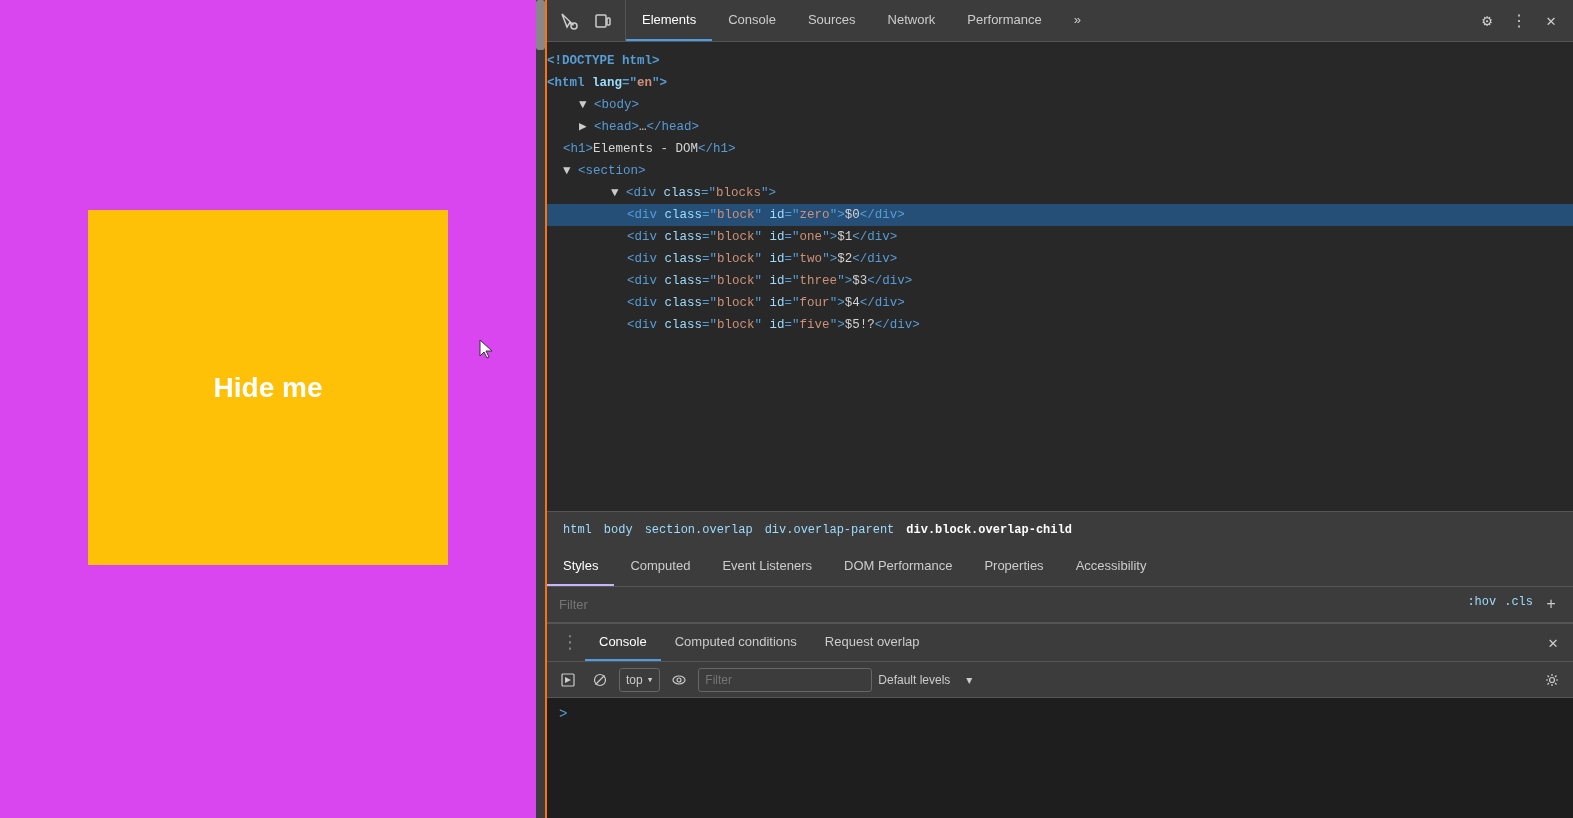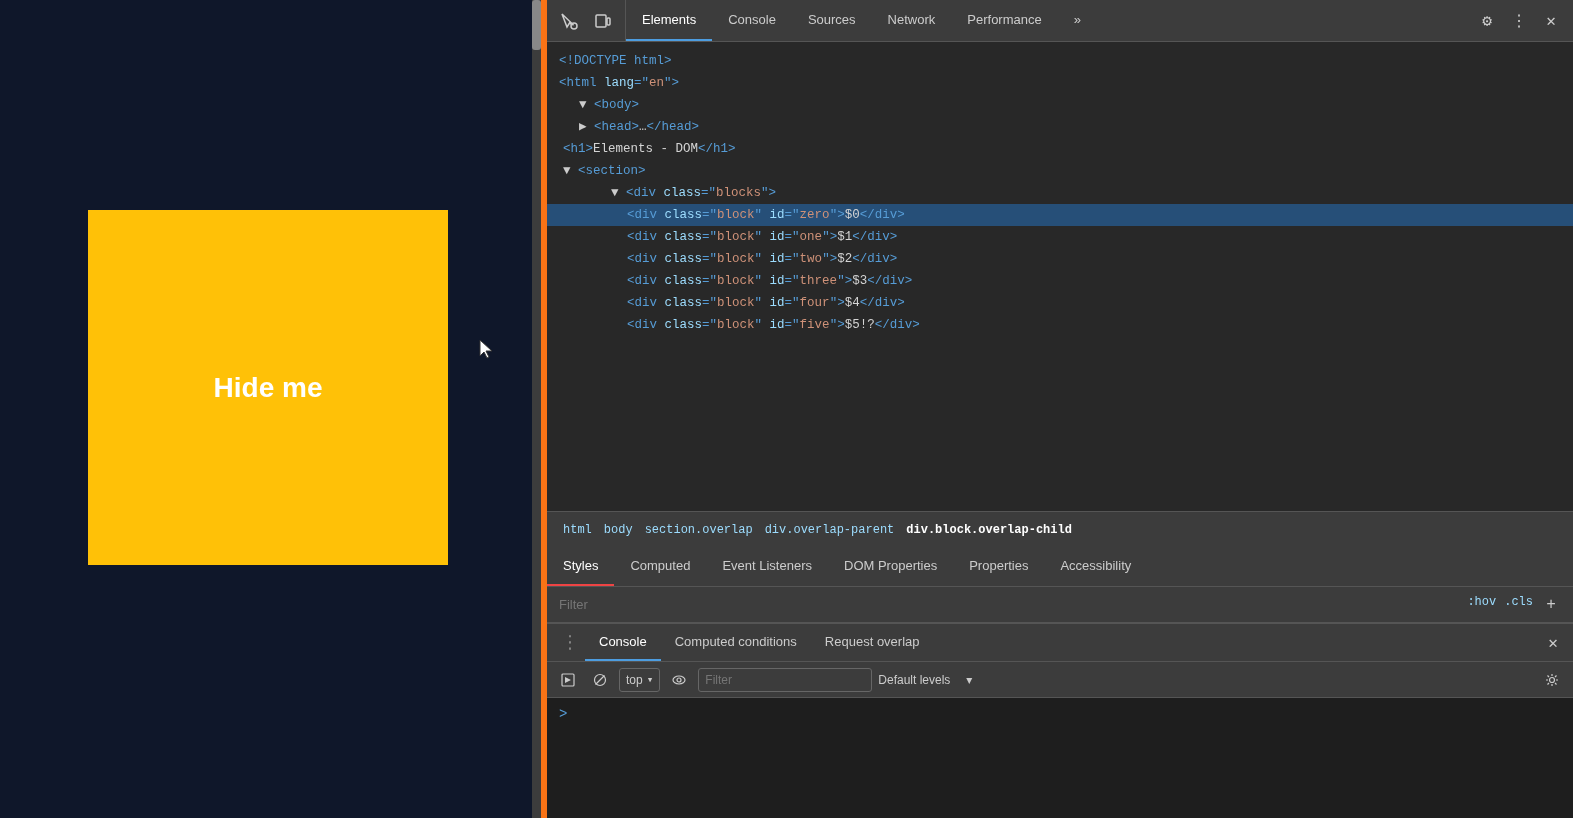--- a/index.html
+++ b/index.html
@@ -3,23 +3,23 @@
   <meta charset="utf-8">
   <style>
     * { margin: 0; padding: 0; box-sizing: border-box; }
     body { font-family: 'Segoe UI', Arial, sans-serif; background: #fff; display: flex; height: 818px; overflow: hidden; }
 
     
     .webpage-preview {
       width: 547px;
       min-width: 547px;
       height: 100%;
-      background: #0f172a;
+      background: #d946ef;
       position: relative;
-      border-right: 6px solid #f97316;
+      border-right: 2px solid #f97316;
       overflow: hidden;
     }
 
     .yellow-box {
       position: absolute;
       left: 88px;
       top: 210px;
       width: 360px;
       height: 355px;
       background: #FFC107;
@@ -131,21 +131,21 @@
     }
 
     .dom-line {
       padding: 1px 8px 1px 16px;
       white-space: nowrap;
       cursor: pointer;
     }
 
     .dom-line.selected { background: #264f78; }
 
-    .indent-0 { padding-left: 12px; }
+    .indent-0 { padding-left: 0; font-weight: bold; }
     .indent-1 { padding-left: 32px; }
     .indent-2 { }
     .indent-3 { padding-left: 64px; }
     .indent-4 { padding-left: 80px; }
 
     .tag { color: #569cd6; }
     .attr-name { color: #9cdcfe; }
     .attr-value { color: #ce9178; }
     .text-content { color: #d4d4d4; }
 
@@ -189,21 +189,21 @@
       align-items: center;
       padding: 0 16px;
       cursor: pointer;
       color: #ccc;
       font-size: 13px;
       border-bottom: 2px solid transparent;
       white-space: nowrap;
     }
     .styles-tab.active {
       color: #fff;
-      border-bottom: 2px solid #ef4444;
+      border-bottom: 2px solid #c4b5fd;
     }
 
     
     .filter-bar {
       background: #3c3c3c;
       height: 36px;
       display: flex;
       align-items: center;
       padding: 0 12px;
       border-bottom: 1px solid #555;
@@ -519,21 +519,21 @@
     <div class="styles-tab active">
       <span>Styles</span>
     </div>
     <div class="styles-tab">
       <span>Computed</span>
     </div>
     <div class="styles-tab">
       <span>Event Listeners</span>
     </div>
     <div class="styles-tab">
-      <span>DOM Properties</span>
+      <span>DOM Performance</span>
     </div>
     <div class="styles-tab">
       <span>Properties</span>
     </div>
     <div class="styles-tab">
       <span>Accessibility</span>
     </div>
   </div>
 
   <div class="filter-bar">

